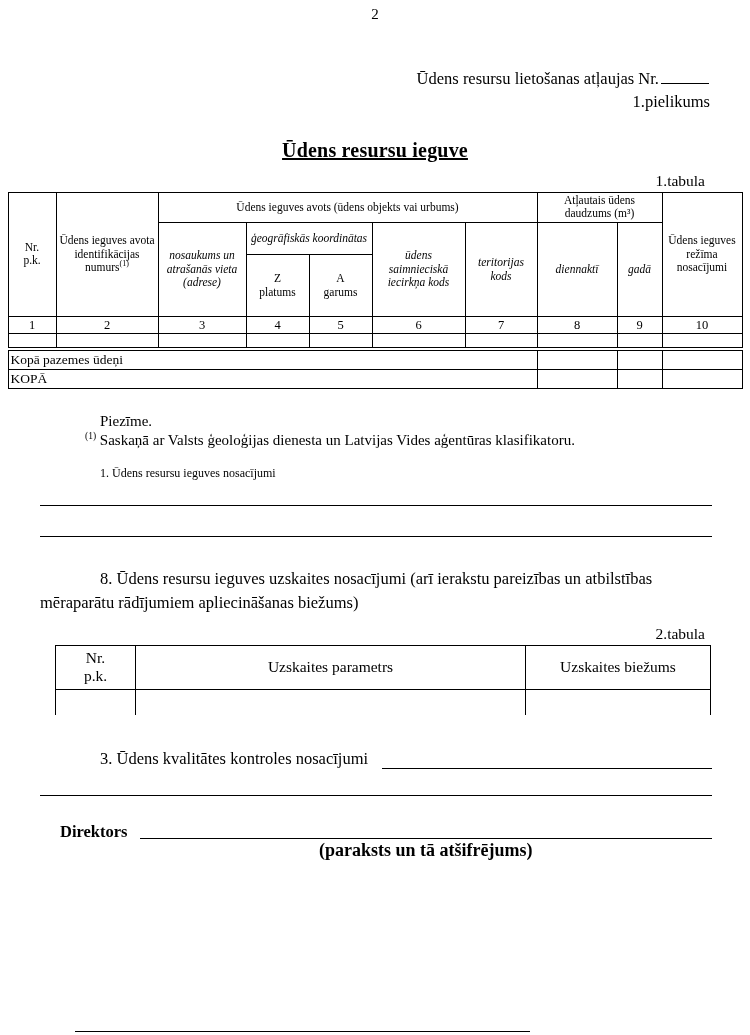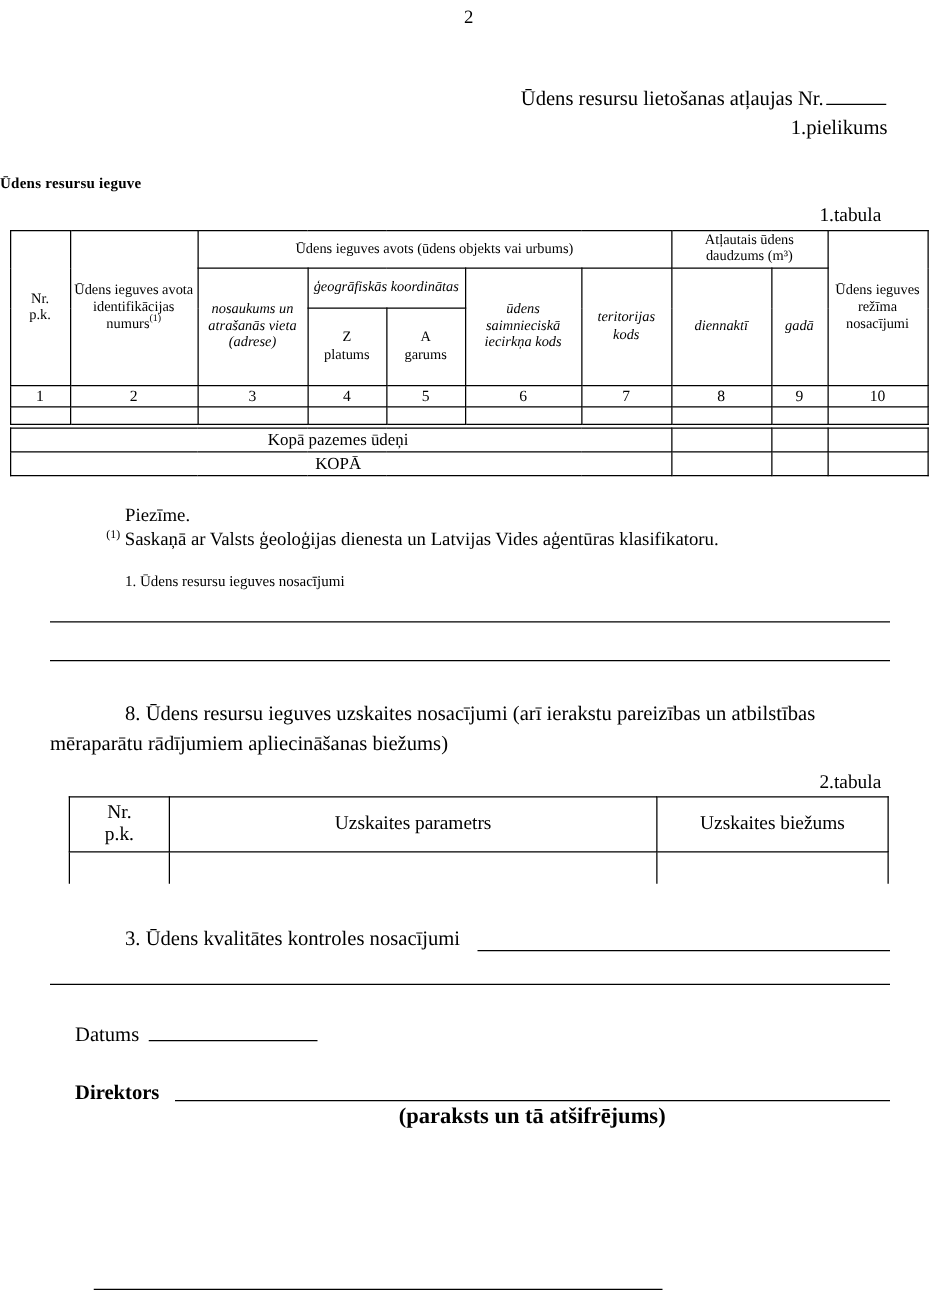--- a/index.html
+++ b/index.html
@@ -11,36 +11,36 @@
     position: relative; overflow: hidden;
     padding-top: 6px;
   }
   .page-num { text-align: center; font-size: 15px; height: 18px; }
 
   .permit-block { margin-top: 44px; margin-right: 40px; text-align: right; font-size: 16.5px; line-height: 1.3; }
   .blank { display: inline-block; border-bottom: 1px solid #000; height: 13px; vertical-align: baseline; }
   .blank-permit { width: 48px; margin: 0 1px 0 2px; }
   .annex-line { margin-top: 2px; }
 
-  .doc-title { text-align: left; font-weight: bold; font-size: 12px; margin-top: 26px; letter-spacing: 0.2px; }
+  .doc-title { text-align: center; font-weight: bold; font-size: 20px; margin-top: 26px; letter-spacing: 0.2px; text-decoration: underline; }
   .table-caption { text-align: right; margin-right: 45px; font-size: 15.5px; margin-top: 10px; }
 
   table.t1 { border-collapse: collapse; table-layout: fixed; margin: 2px auto 0 auto; }
   table.t1 td {
     border: 1px solid #000; text-align: center; vertical-align: middle;
     padding: 1px 2px; font-size: 11.5px; line-height: 1.18;
     overflow: hidden;
   }
   .t1 tr.hr1 td { height: 30px; }
   .t1 tr.hr2 td { height: 32px; font-style: italic; }
   .t1 tr.hr3 td { height: 62px; }
   .t1 tr.nums td { font-size: 12.5px; height: 17px; padding: 0; }
   .t1 tr.empty td { height: 14px; }
   table.t1.totals td { height: 17px; font-size: 13.5px; }
-  table.t1.totals td.tlabel { text-align: center; padding-right: 6px; }
+  table.t1.totals td.tlabel { text-align: left; padding-right: 6px; }
   .pre { white-space: pre-line; }
   sup.fn { font-size: 8px; line-height: 0; }
 
   .note-label { margin: 24px 0 0 100px; font-size: 15px; }
   .note-text { margin: 2px 40px 0 85px; font-size: 15px; }
   .note-text sup.fn { font-size: 9.5px; }
 
   .s1-title { margin: 17px 0 0 100px; font-size: 12px; }
   .rule { height: 0; border-bottom: 1px solid #000; margin-left: 40px; margin-right: 38px; }
   .rule-1 { margin-top: 24px; }
@@ -215,23 +215,20 @@
     </tbody>
   </table>
 
   <div class="s3-row">
     <span>3. Ūdens kvalitātes kontroles nosacījumi</span>
     <span class="blank-s3"></span>
   </div>
   <div class="rule rule-3"></div>
 
 
-  <div class="datums-row">
-    <span>Datums</span><span class="blank blank-date"></span>
-  </div>
 
   <div class="sig-row">
     <span>Direktors</span>
     <span class="sig-area">
       <span class="sig-line"></span>
       <span class="sig-caption">(paraksts un tā atšifrējums)</span>
     </span>
   </div>
 
   <div class="bottom-rule"></div>

